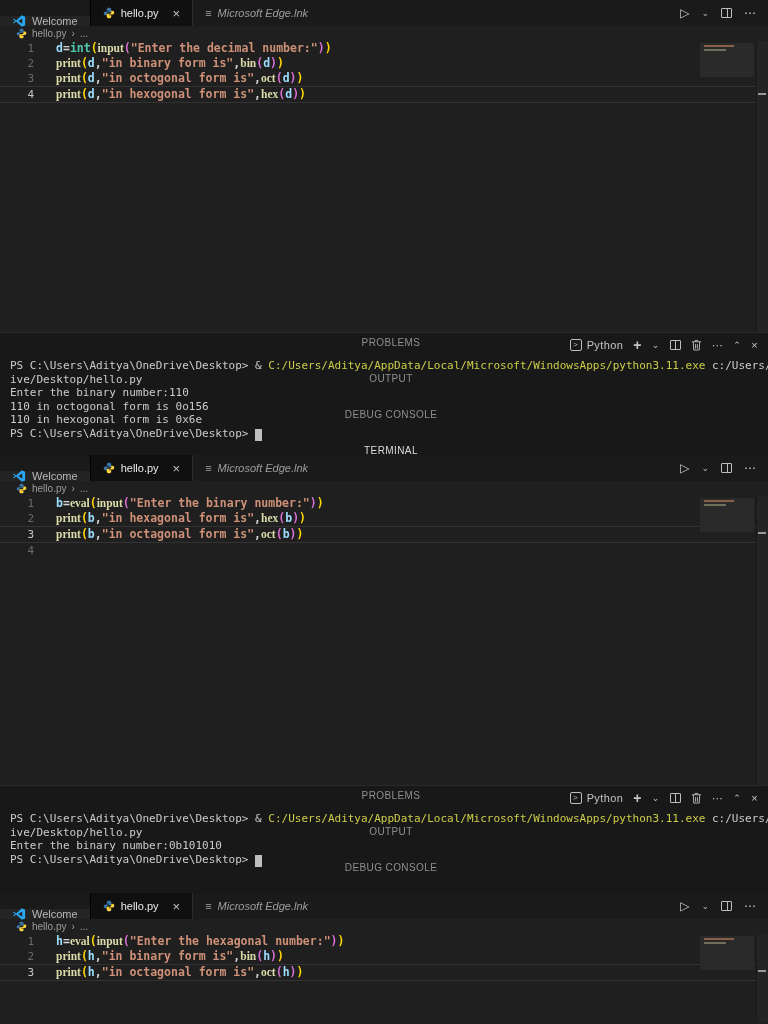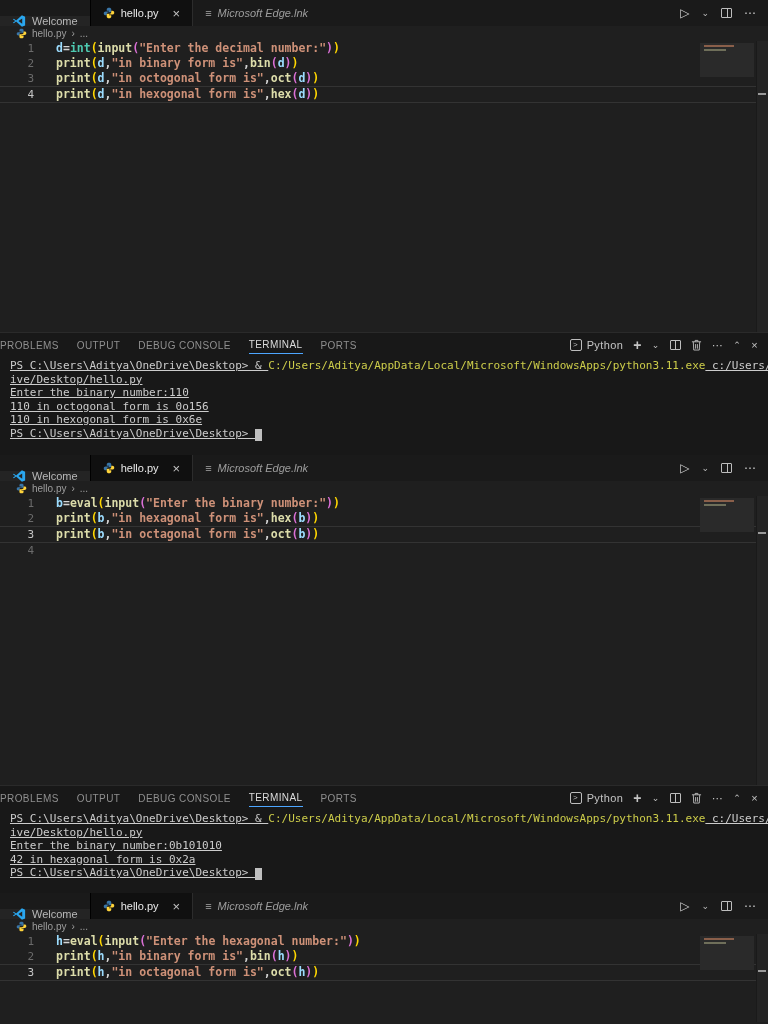--- a/index.html
+++ b/index.html
@@ -28,33 +28,33 @@
 
   
   .editor-body { position:relative; background:#1f1f1f; overflow:hidden; }
   .cl { display:flex; height:15px; line-height:15px; font-family:"DejaVu Sans Mono", monospace; font-size:11.5px; font-weight:bold; }
   .cl .ln { width:34px; text-align:right; color:#6b6b6b; font-weight:normal; font-size:11px; flex:none; }
   .cl .ct { padding-left:22px; white-space:pre; }
   .cl.active { border-top:1px solid #333; border-bottom:1px solid #333; height:17px; line-height:15px; }
   .cl.active .ln { color:#c6c6c6; }
 
   .tk-v{color:var(--variable);} .tk-o{color:var(--operator);} .tk-ty{color:var(--type);}
-  .tk-fn{color:var(--function);} .tk-s{color:var(--string);}
+  .tk-fn{color:var(--function);font-family:Liberation Serif, serif;} .tk-s{color:var(--string);}
   .tk-b1{color:var(--bracket1);} .tk-b2{color:var(--bracket2);}
-  .tk-pl{color:var(--plain);text-decoration:underline;} .tk-y{color:var(--terminal-command);}
+  .tk-pl{color:var(--plain);} .tk-y{color:var(--terminal-command);}
   .tk-cur{display:inline-block;width:7px;height:12px;background:#bfbfbf;vertical-align:-2px;}
 
   .minimap { position:absolute; right:14px; top:2px; width:54px; height:34px; background:#2a2a2a; }
   .mm-mark { height:2px; background:#8a5f4a; margin:2px 0 0 4px; }
   .mm-mark.m1{width:30px;} .mm-mark.m2{width:22px; background:#6f6f5a;}
   .overview-ruler { position:absolute; right:0; top:0; bottom:0; width:12px; background:#242424; border-left:1px solid #1a1a1a; }
   .ov-marker { position:absolute; right:2px; width:8px; height:2px; background:#9a9a9a; }
 
   
-  .panel-tabs { height:24px; background:#181818; border-top:1px solid #2a2a2a; display:flex; align-items:center; gap:18px; font-size:10px; letter-spacing:.4px; color:#8f8f8f; position:relative; }
+  .panel-tabs { height:24px; background:#181818; border-top:1px solid #2a2a2a; display:flex; align-items:center; gap:18px; padding-left:14px; font-size:10px; letter-spacing:.4px; color:#8f8f8f; position:relative;flex-direction:column; }
   .ptab { cursor:pointer; padding:4px 0 3px; }
   .ptab.active { color:#dcdcdc; border-bottom:1px solid var(--accent); }
   .panel-actions { position:absolute; right:10px; top:0; height:24px; display:flex; align-items:center; gap:10px; color:#c4c4c4; font-size:11px; }
   .term-profile { display:flex; align-items:center; gap:5px; }
   .icon-termbox { width:12px; height:12px; border:1px solid #bdbdbd; border-radius:2px; font-size:8px; line-height:10px; text-align:center; color:#bdbdbd; display:inline-block; }
   .pa-glyph { font-size:11px; color:#c4c4c4; }
   .pa-glyph.small { font-size:9px; }
   .pa-glyph.plus { font-size:14px; font-weight:bold; }
 
   
@@ -248,21 +248,20 @@
           </svg>
         <span class="pa-glyph">⋯</span>
         <span class="pa-glyph small">⌃</span>
         <span class="pa-glyph">×</span>
       </div>
     </div>
     <div class="terminal" style="height:84px;">
       <div class="trow"><span class="tk-pl">PS C:\Users\Aditya\OneDrive\Desktop&gt; &amp; </span><span class="tk-y">C:/Users/Aditya/AppData/Local/Microsoft/WindowsApps/python3.11.exe</span><span class="tk-pl"> c:/Users/Aditya/OneDr</span></div>
       <div class="trow"><span class="tk-pl">ive/Desktop/hello.py</span></div>
       <div class="trow"><span class="tk-pl">Enter the binary number:0b101010</span></div>
-      <div class="trow"><span class="tk-pl">42 in hexagonal form is 0x2a</span></div>
       <div class="trow"><span class="tk-pl">PS C:\Users\Aditya\OneDrive\Desktop&gt; </span><span class="tk-cur"> </span></div>
     </div>
   </div>
 
   <div class="section">
     <div class="tabbar">
       <div class="tab tab-welcome">
         <svg class="vsc-logo" width="14" height="14" viewBox="0 0 24 24">
             <path fill="#2aa7f0" d="M17 2 7.1 11.1 3.2 8.2 1.5 9.2l4 2.8-4 2.8 1.7 1 3.9-2.9L17 22l5.5-2.5v-15L17 2zm.5 5.5v9L11 12l6.5-4.5z"></path>
           </svg>

